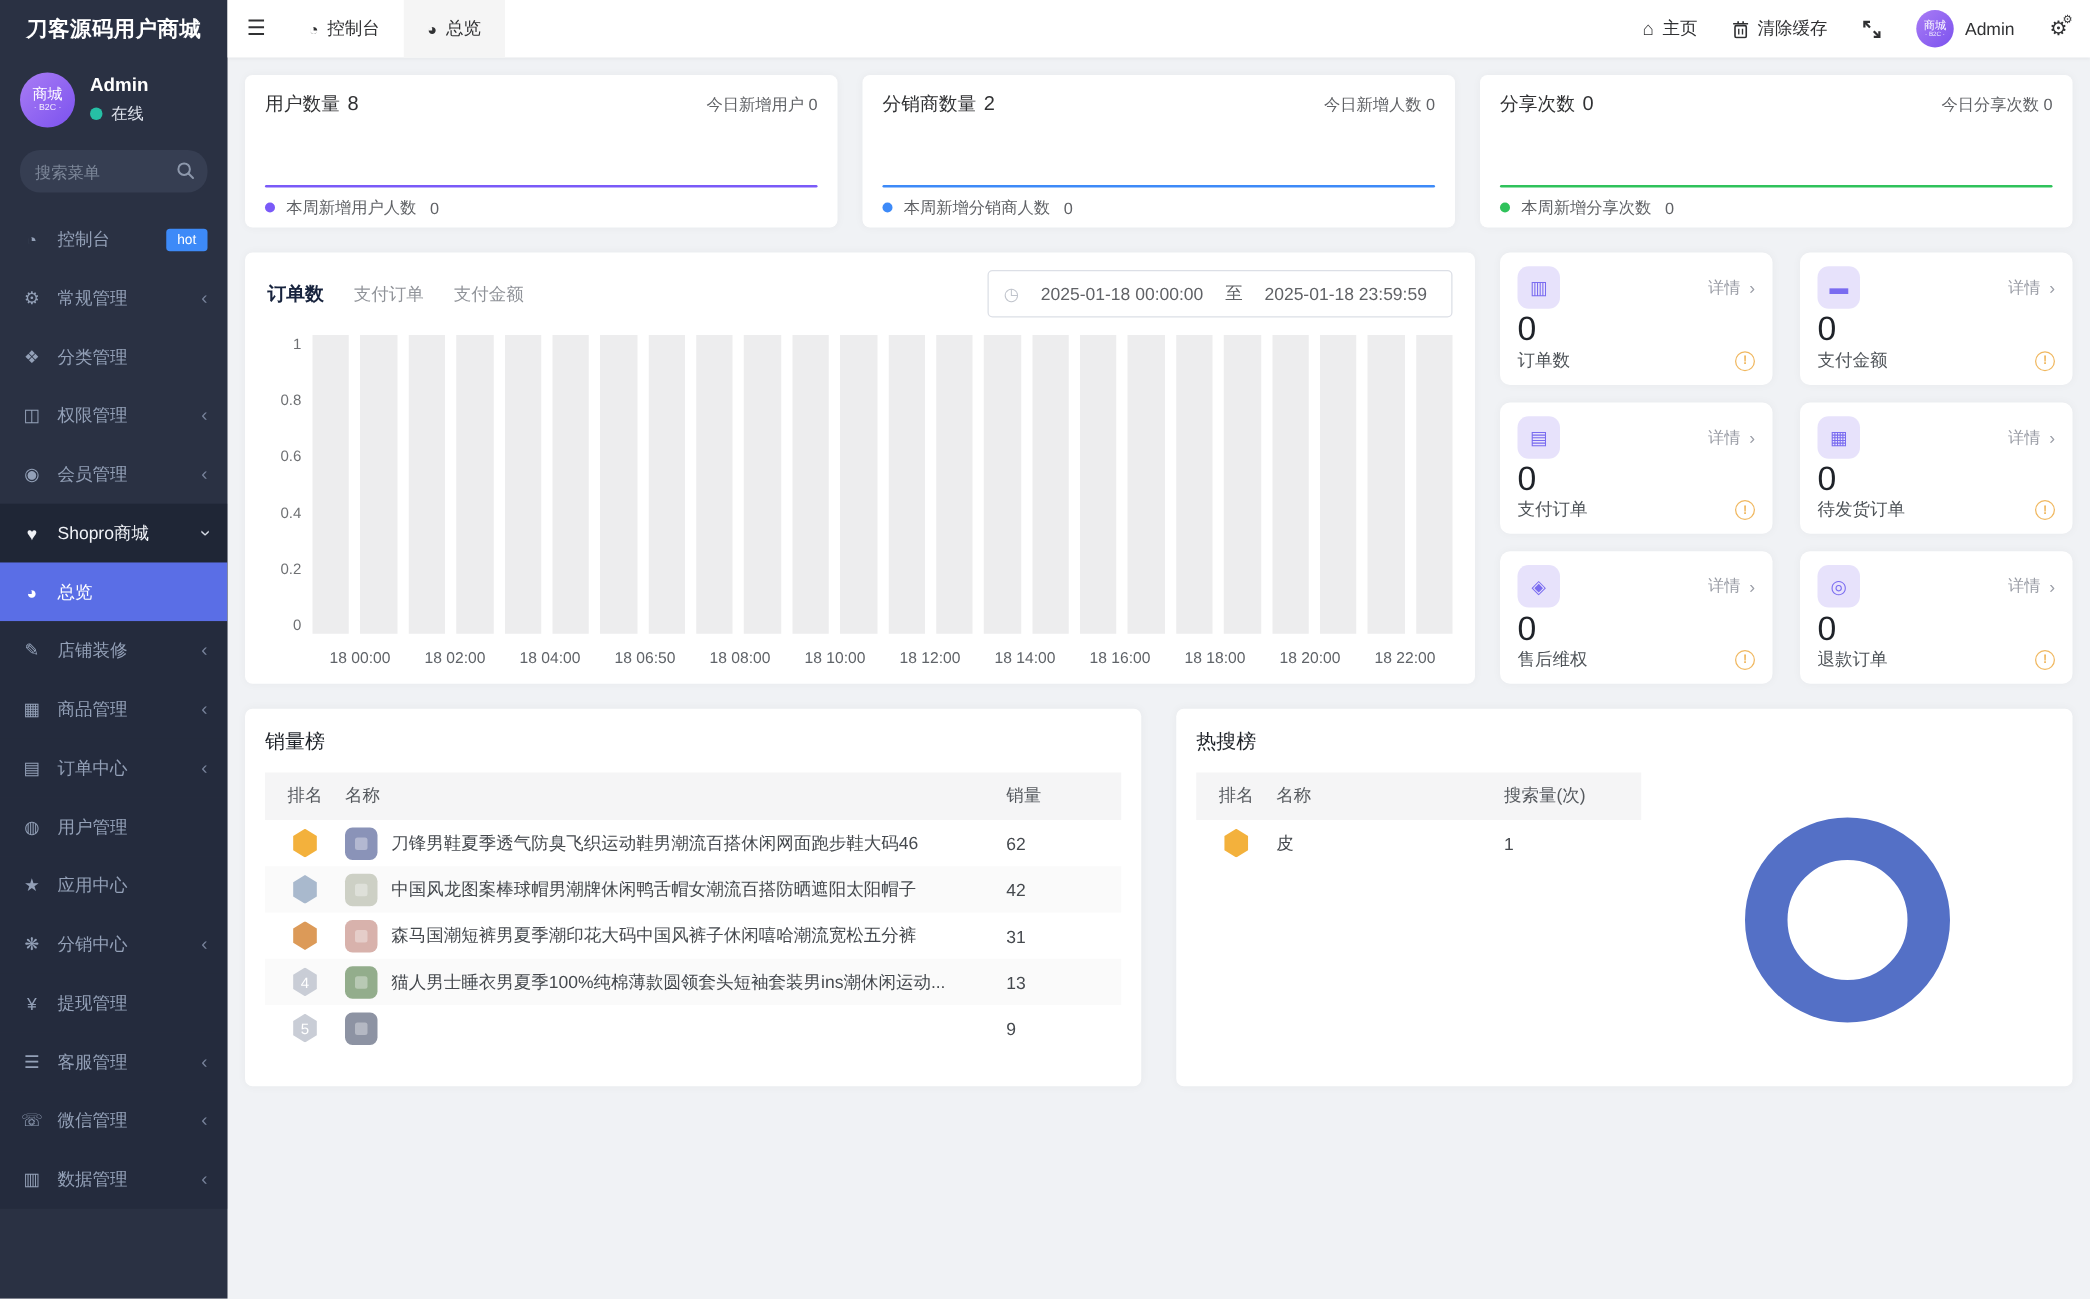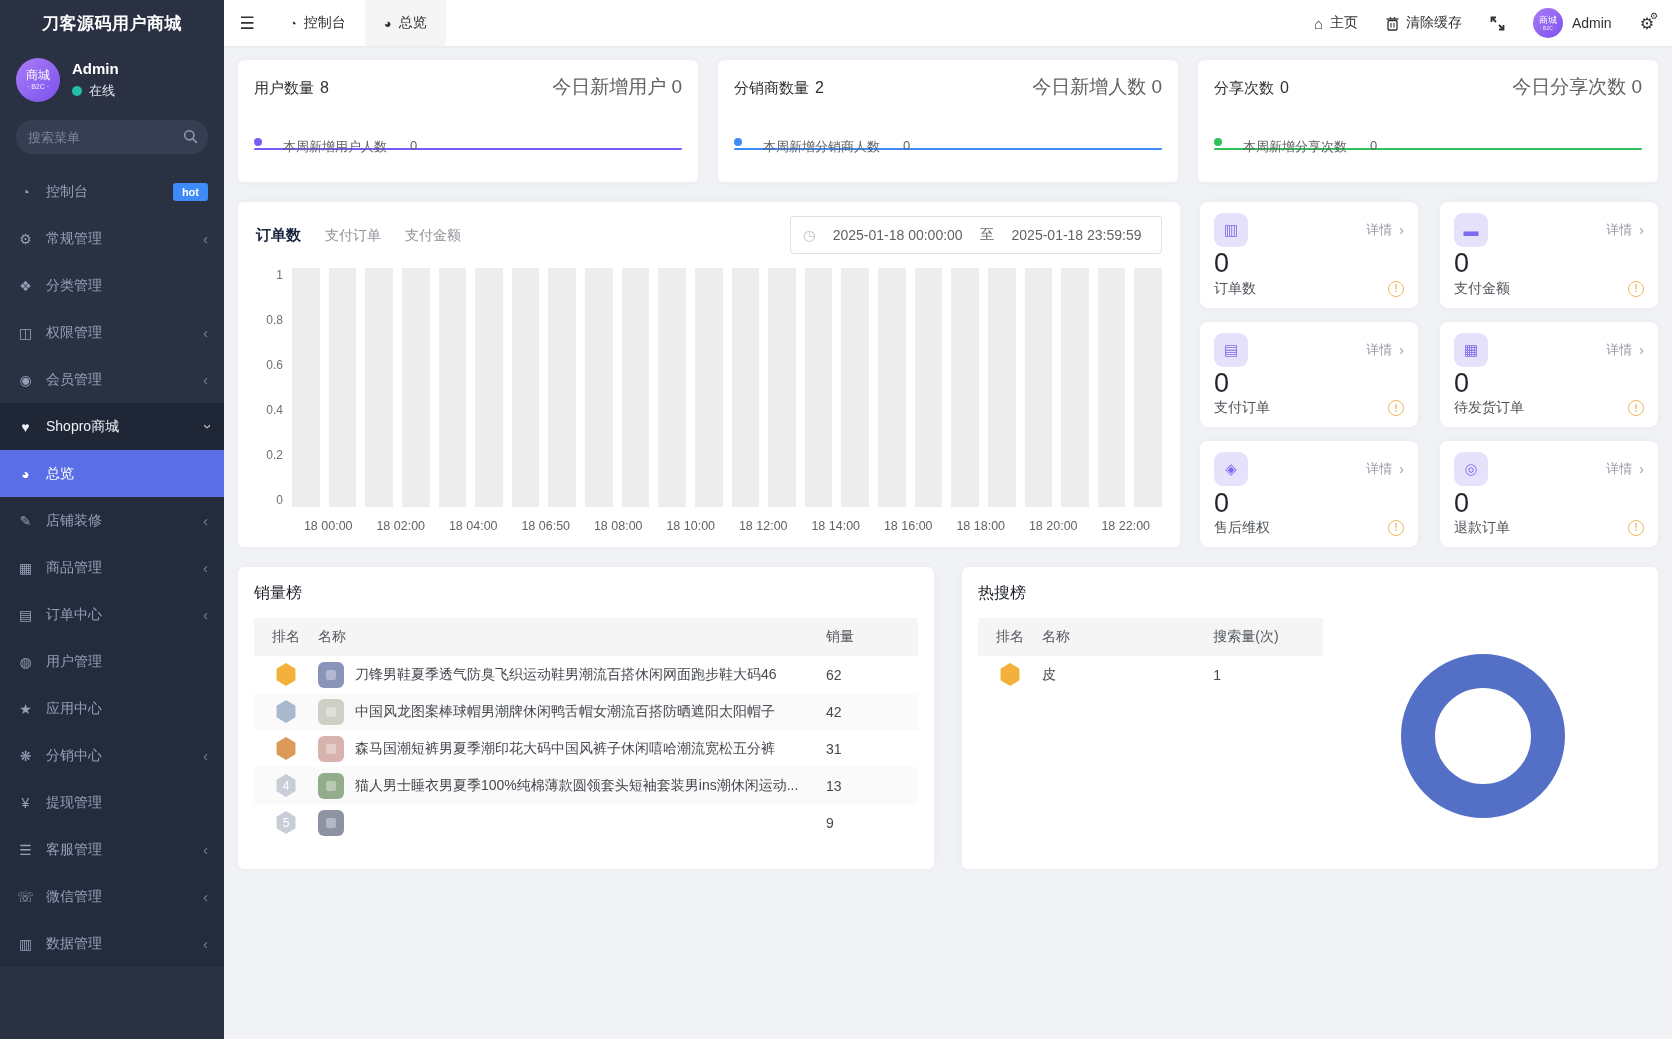--- a/index.html
+++ b/index.html
@@ -2,21 +2,21 @@
 <html><head>
 <meta charset="utf-8">
 <style>
   *{box-sizing:border-box}
   html,body{margin:0;padding:0}
   body{width:1672px;height:1039px;overflow:hidden;background:#f0f2f5;
        font-family:"Liberation Sans","DejaVu Sans",sans-serif;color:#303133}
   .app{display:flex;width:1672px;height:1039px}
 
   
-  .sidebar{width:224px;flex-shrink:0;background:#2a3143;display:flex;flex-direction:column;overflow:hidden}
+  .sidebar{width:182px;flex-shrink:0;background:#2a3143;display:flex;flex-direction:column;overflow:hidden}
   .logo{height:46px;display:flex;align-items:center;justify-content:center;color:#fff;font-weight:bold;font-size:17px;letter-spacing:.5px}
   .profile{display:flex;align-items:center;gap:12px;padding:12px 16px 10px}
   .avatar{width:44px;height:44px;border-radius:50%;background:linear-gradient(135deg,#a97cf5,#7b52ee);
           display:flex;flex-direction:column;align-items:center;justify-content:center;color:#fff;flex-shrink:0}
   .av1{font-size:12px;line-height:13px}
   .av2{font-size:7px;line-height:9px;opacity:.9}
   .p-name{color:#fff;font-weight:bold;font-size:15px}
   .p-status{display:flex;align-items:center;gap:7px;color:#dfe3ec;font-size:13px;margin-top:5px}
   .dot{width:10px;height:10px;border-radius:50%;background:#26bfa5}
   .search-box{margin:8px 16px 14px;position:relative}
@@ -29,21 +29,21 @@
              font-size:14px;color:#93a0b7;cursor:pointer}
   .menu-item .mi-icon{width:19px;text-align:center;font-size:14px;flex-shrink:0}
   .menu-item .mi-label{white-space:nowrap}
   .menu-item .spacer{flex:1}
   .menu-item .chev{color:#76descending,#768199;color:#768199;font-size:15px;display:inline-block;transform:rotate(0deg)}
   .menu-item .chev.down{transform:rotate(-90deg);color:#d7dce6}
   .menu-item.sub{background:#242b3d}
   .menu-item.parent-open{background:#1f2636;color:#f0f2f7}
   .menu-item.active{background:#5a6ee6;color:#fff}
   .menu-item.active .mi-icon{color:#fff}
-  .badge-hot{background:#3d8af8;color:#fff;font-size:11px;font-weight:bold;padding:2px 9px;border-radius:3px;line-height:14px}
+  .badge-hot{background:#3d8af8;color:#fff;font-size:11px;font-weight:normal;padding:2px 9px;border-radius:3px;line-height:14px}
 
   
   .main{flex:1;display:flex;flex-direction:column;min-width:0}
   .topbar{height:46px;background:#fff;display:flex;align-items:center;justify-content:space-between;
           box-shadow:0 1px 3px rgba(0,0,0,.05);position:relative;z-index:2}
   .tb-left{display:flex;align-items:center;height:100%}
   .hamburger{width:46px;height:100%;display:flex;align-items:center;justify-content:center;font-size:17px;color:#303133;cursor:pointer}
   .tb-tab{height:100%;display:flex;align-items:center;gap:7px;padding:0 19px;font-size:14px;color:#303133;cursor:pointer}
   .tb-tab.active{background:#f5f5f5}
   .tab-ic{font-size:13px}
@@ -60,23 +60,23 @@
 
   .content{flex:1;padding:14px;display:flex;flex-direction:column;gap:20px;overflow:hidden}
   .card{background:#fff;border-radius:6px;box-shadow:0 0 8px rgba(31,45,61,.04)}
 
   
   .stat-row{display:flex;gap:20px}
   .stat-card{flex:1;height:122px;padding:14px 16px;position:relative}
   .sc-head{display:flex;justify-content:space-between;align-items:baseline}
   .sc-title{font-size:15px;color:#303133}
   .sc-value{font-size:16px;color:#303133;margin-left:6px}
-  .sc-right{font-size:19px;color:#606266}
+  .sc-right{font-size:13px;color:#606266}
   .sc-line{position:absolute;left:16px;right:16px;top:88px;height:2px;border-radius:1px}
-  .sc-foot{position:absolute;left:16px;bottom:26px;display:flex;align-items:flex-start;gap:21px;font-size:13px;color:#606266}
+  .sc-foot{position:absolute;left:16px;bottom:7px;display:flex;align-items:center;gap:9px;font-size:13px;color:#606266}
   .sc-dot{width:8px;height:8px;border-radius:50%}
   .sc-foot .v{margin-left:2px}
 
   
   .mid-row{display:flex;gap:20px}
   .chart-card{flex:1;height:345px;padding:14px 18px;display:flex;flex-direction:column}
   .ch-head{display:flex;align-items:center}
   .ch-tabs{display:flex;align-items:baseline;gap:24px}
   .ch-tab{font-size:14px;color:#909399;cursor:pointer}
   .ch-tab.active{color:#17233d;font-weight:bold;font-size:15px}

